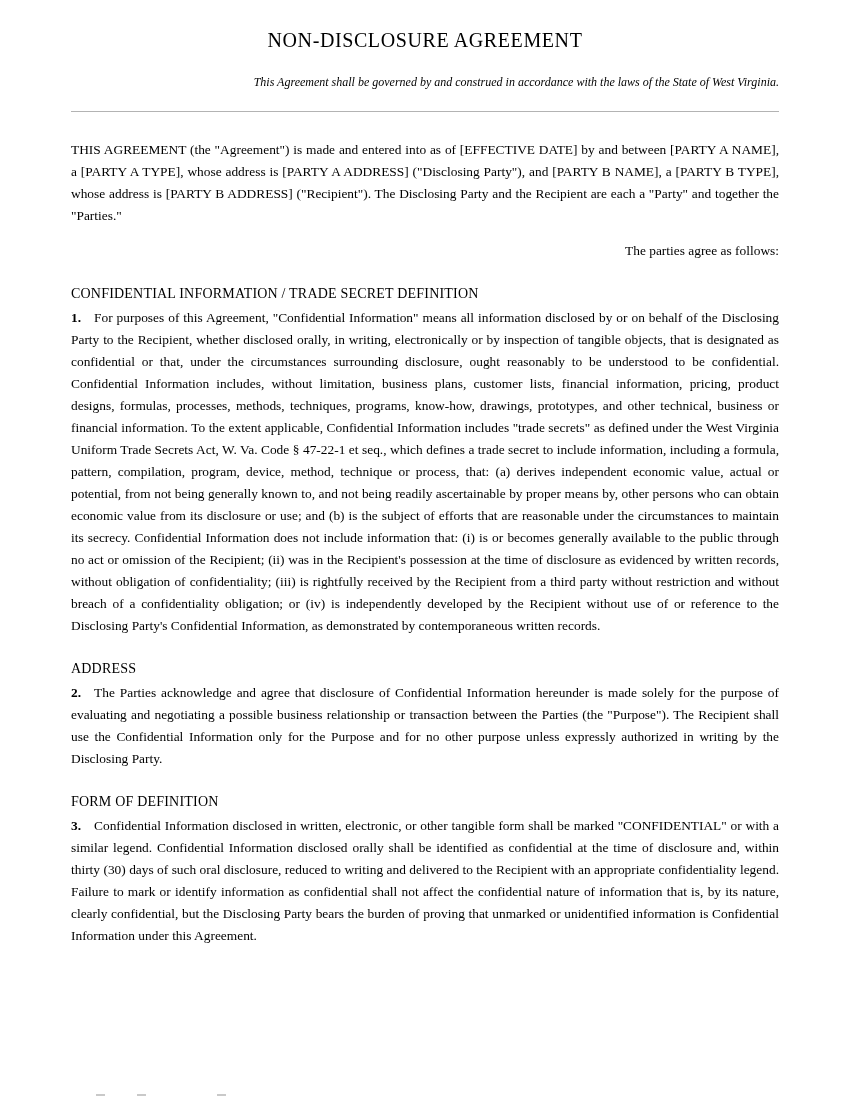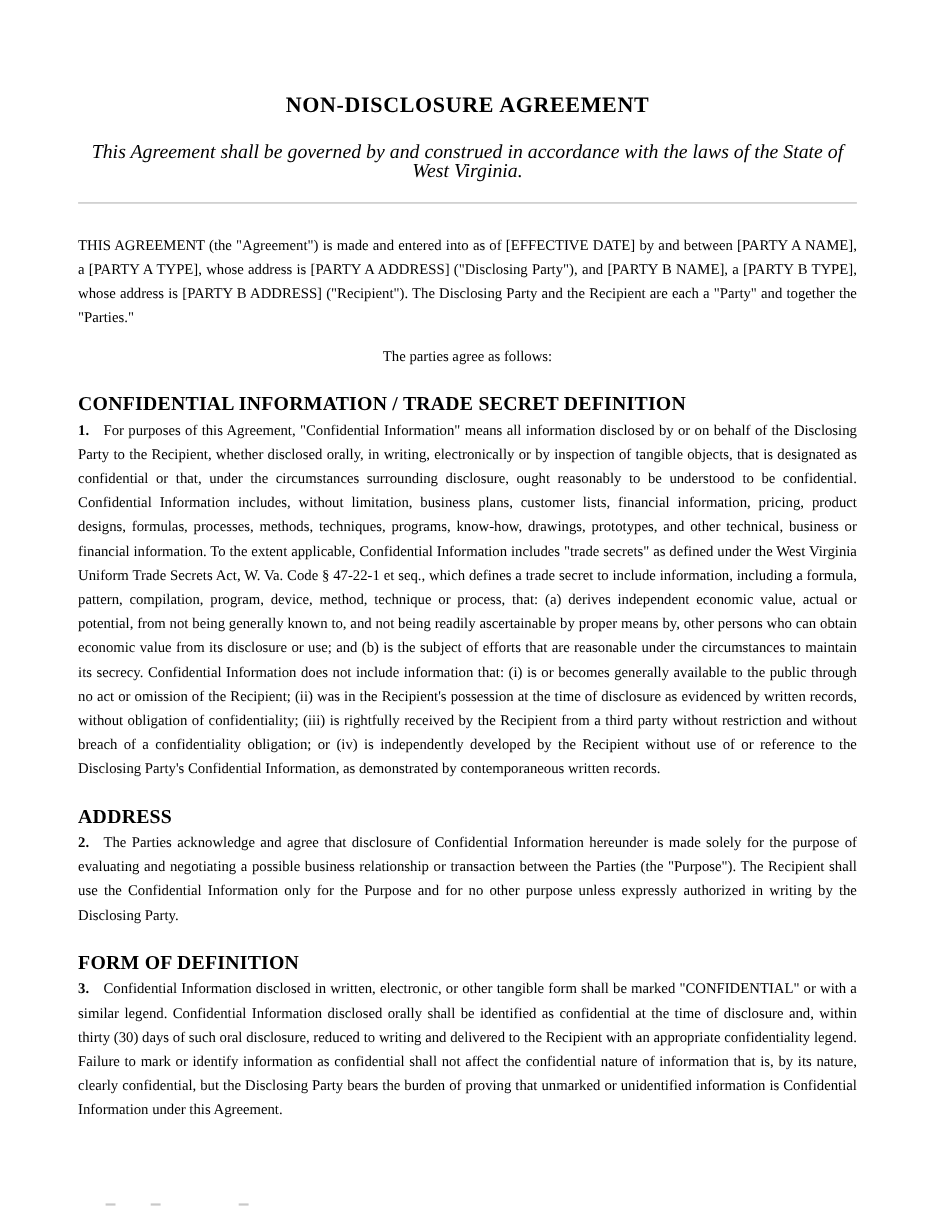--- a/index.html
+++ b/index.html
@@ -9,50 +9,50 @@
     height: 1100px;
     background: #ffffff;
     overflow: hidden;
     font-family: "Liberation Serif", "DejaVu Serif", serif;
     color: #000000;
     box-sizing: border-box;
     padding: 0 71px;
   }
   .doc-title {
     margin: 0;
-    padding-top: 84px;
+    padding-top: 28px;
     text-align: center;
     font-size: 20px;
-    font-weight: bold;
+    font-weight: normal;
     letter-spacing: 0.6px;
     line-height: 24px;
   }
   .doc-subtitle {
     margin: 22px 0 0 0;
-    text-align: center;
+    text-align: right;
     font-style: italic;
-    font-size: 18px;
+    font-size: 12px;
     line-height: 17px;
   }
   .rule {
     border: none;
     border-top: 1px solid #b3b3b3;
     margin: 20px 0 0 0;
   }
   p.body-text {
     font-size: 13.4px;
     line-height: 22px;
     text-align: justify;
     margin: 13px 0 0 0;
   }
   p.intro { margin-top: 27px; }
-  p.plain { text-align: center; }
+  p.plain { text-align: right; }
   h2.section-heading {
-    font-size: 18px;
-    font-weight: bold;
+    font-size: 14px;
+    font-weight: normal;
     letter-spacing: 0.2px;
     line-height: 22px;
     margin: 21px 0 0 0;
   }
   p.section-body { margin-top: 2px; }
   .section-number {
     font-weight: bold;
     margin-right: 13px;
   }
   

